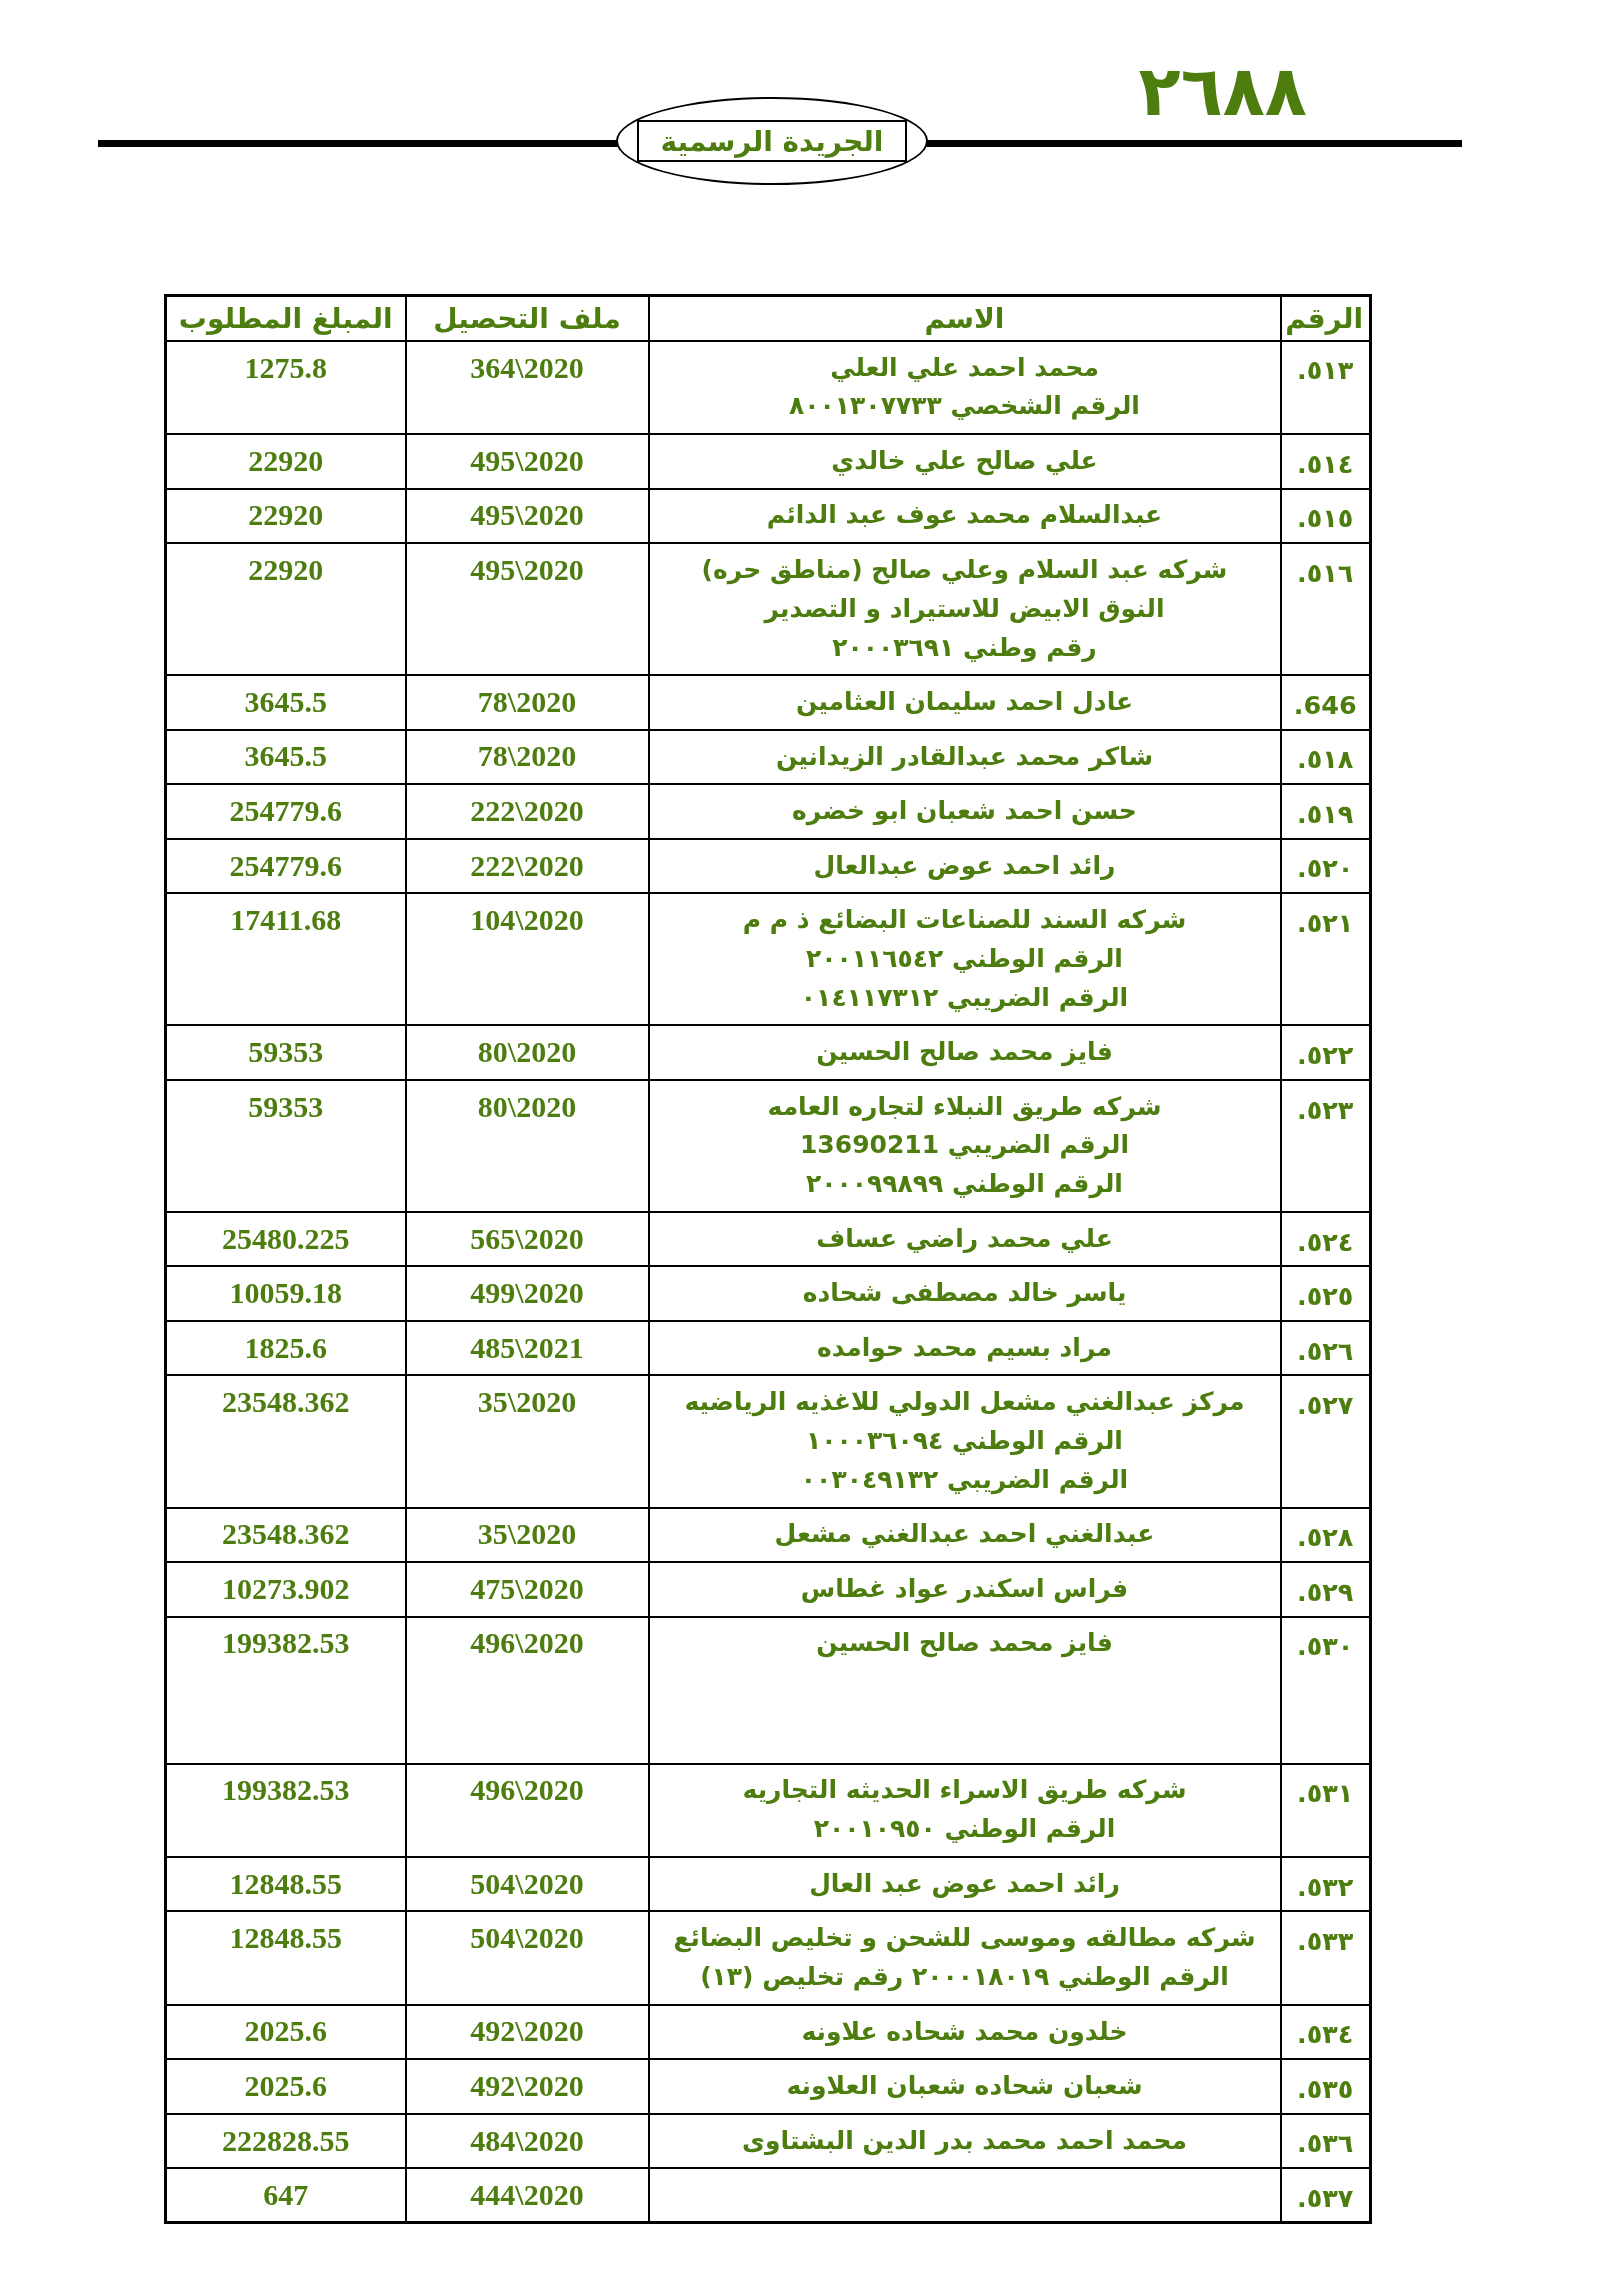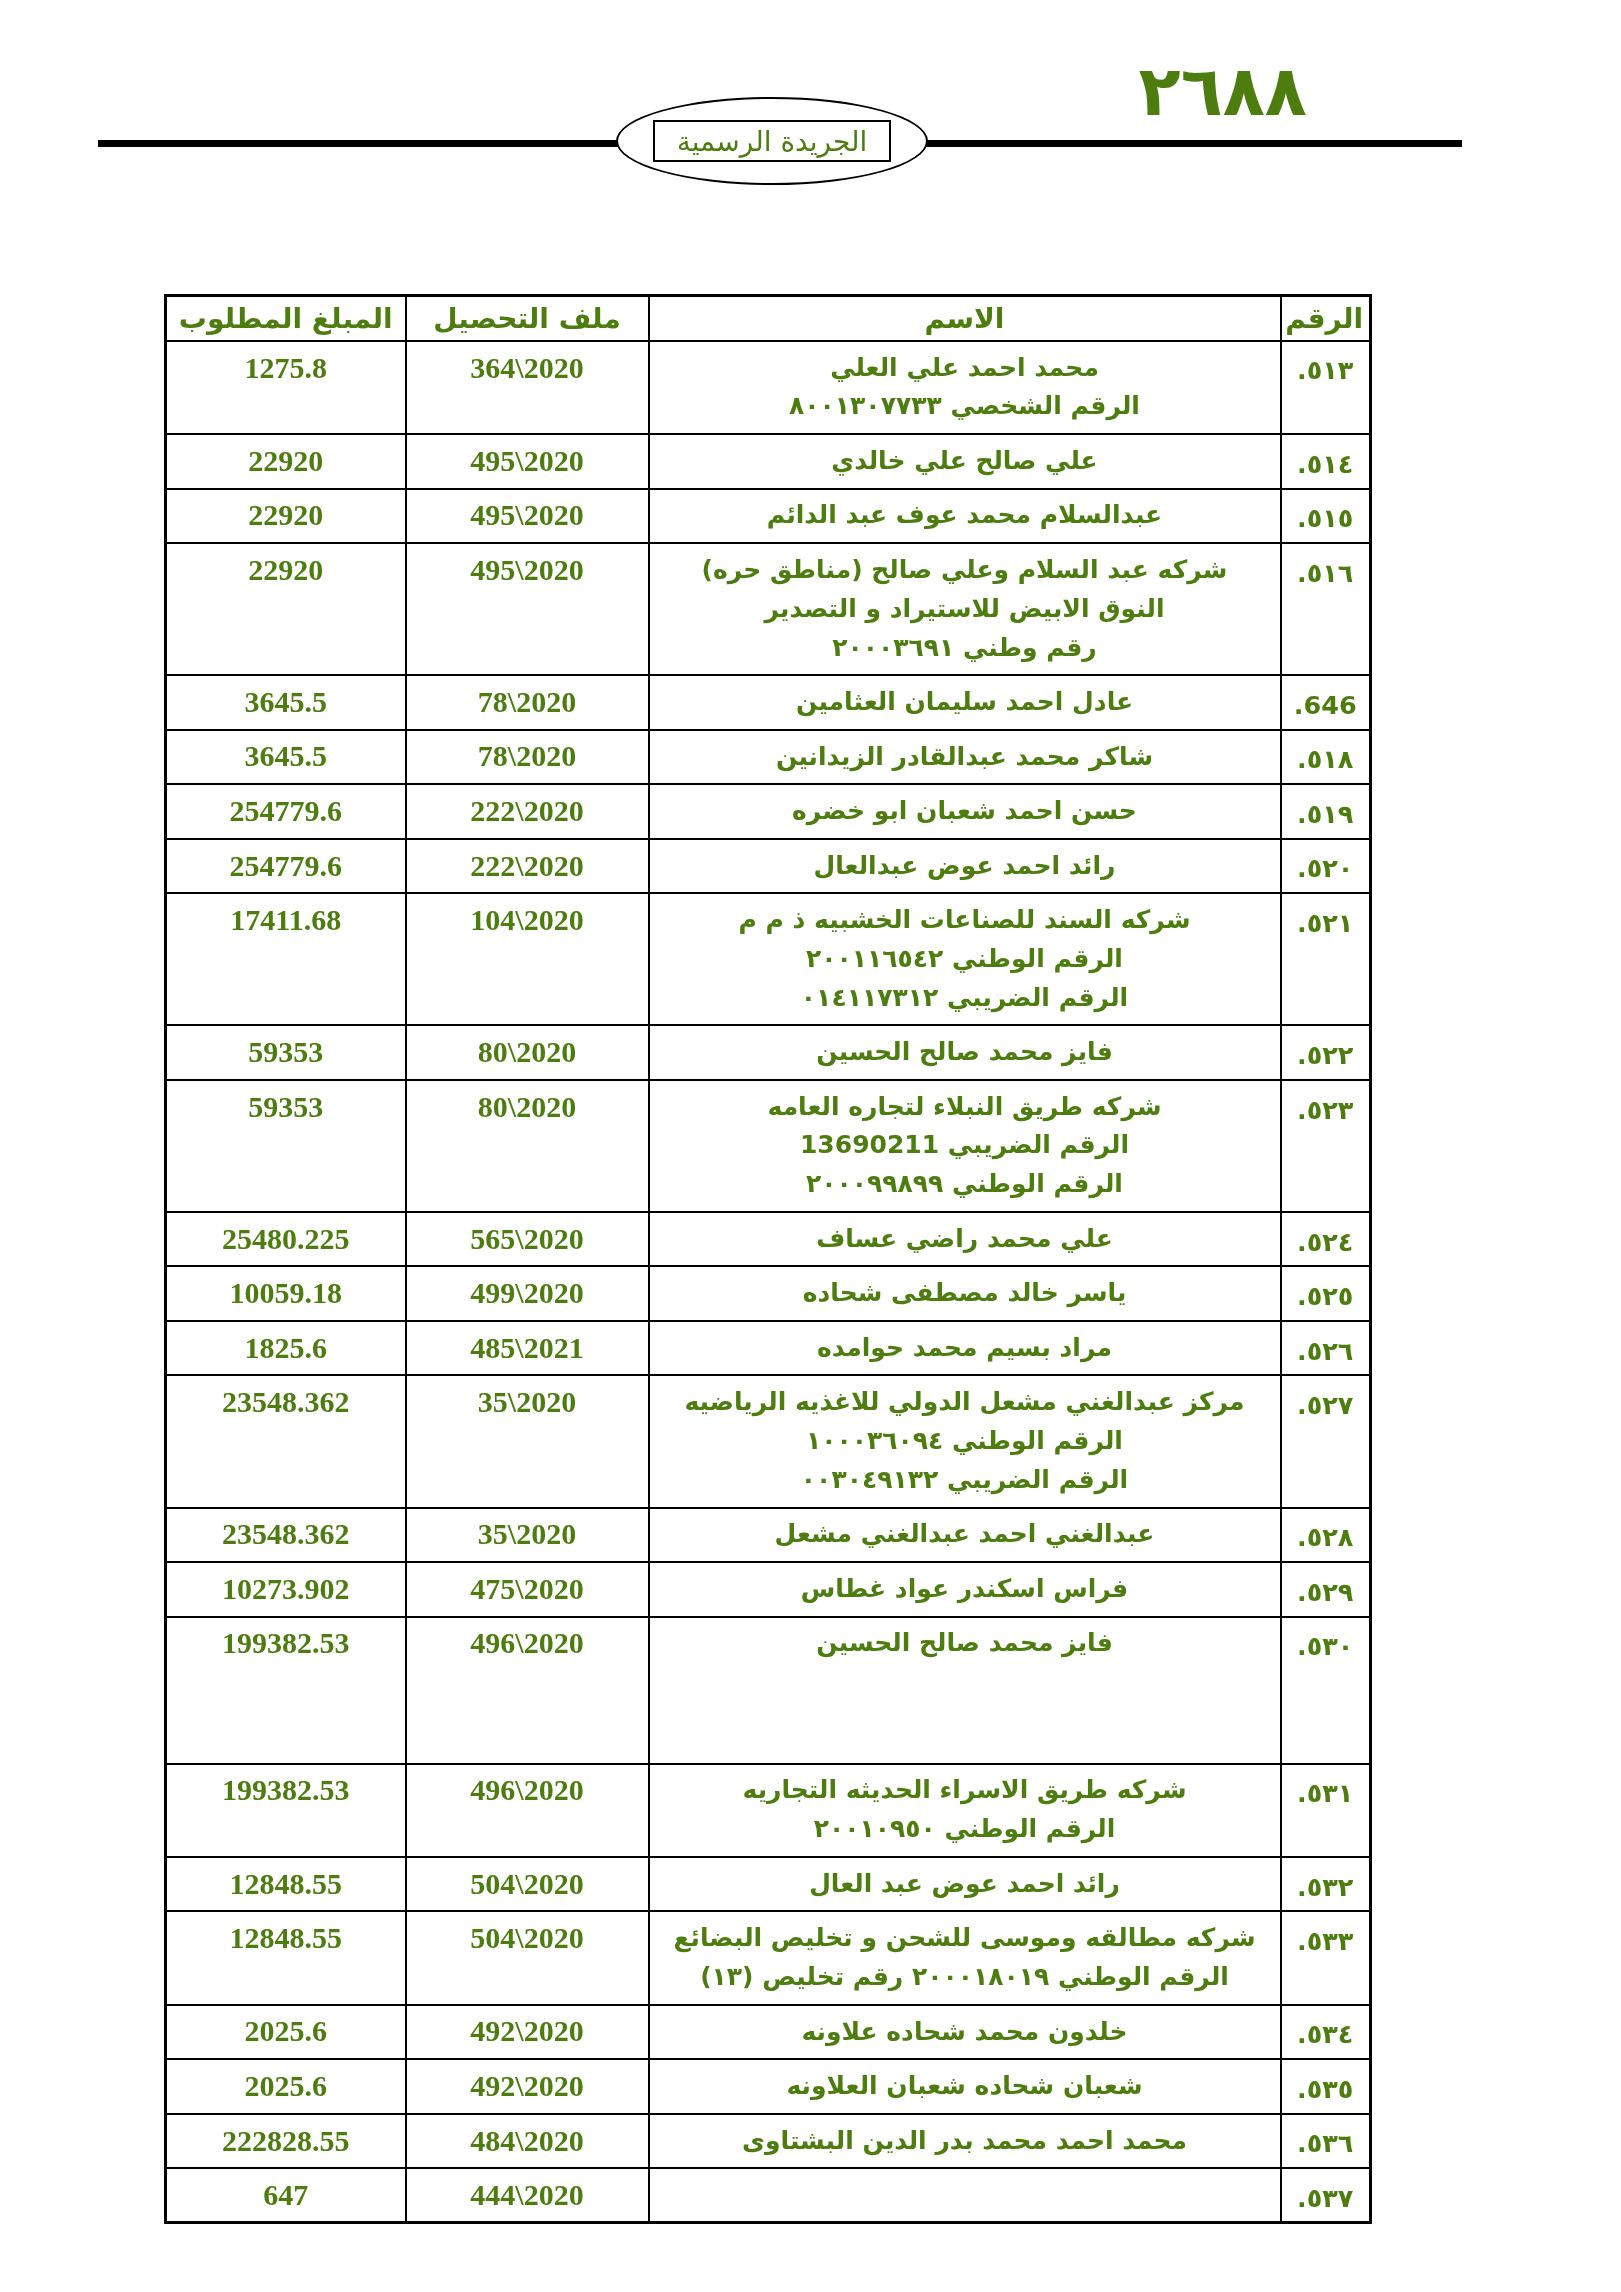--- a/index.html
+++ b/index.html
@@ -41,21 +41,21 @@
     border-radius: 50%;
     display: flex;
     align-items: center;
     justify-content: center;
     box-sizing: border-box;
   }
   .seal-inner {
     border: 2px solid #000;
     padding: 2.9px 21.6px;
     font-size: 28px;
-    font-weight: normal;
+    font-weight: bold;
     white-space: nowrap;
     background: #fff;
     text-align: right;
   }
   table.records-table {
     position: absolute;
     top: 294px;
     right: 249px;
     width: 1206px;
     border-collapse: collapse;
@@ -192,21 +192,21 @@
       <td class="cell-num">٥٢٠.</td>
       <td class="cell-name">
             <div class="name-line">رائد احمد عوض عبدالعال</div>
           </td>
       <td class="cell-file">222\2020</td>
       <td class="cell-amount">254779.6</td>
     </tr>
         <tr>
       <td class="cell-num">٥٢١.</td>
       <td class="cell-name">
-            <div class="name-line">شركه السند للصناعات الخشبيه ذ م م</div>
+            <div class="name-line">شركه السند للصناعات البضائع ذ م م</div>
             <div class="name-line">الرقم الوطني ٢٠٠١١٦٥٤٢</div>
             <div class="name-line">الرقم الضريبي ٠١٤١١٧٣١٢</div>
           </td>
       <td class="cell-file">104\2020</td>
       <td class="cell-amount">17411.68</td>
     </tr>
         <tr>
       <td class="cell-num">٥٢٢.</td>
       <td class="cell-name">
             <div class="name-line">فايز محمد صالح الحسين</div>

